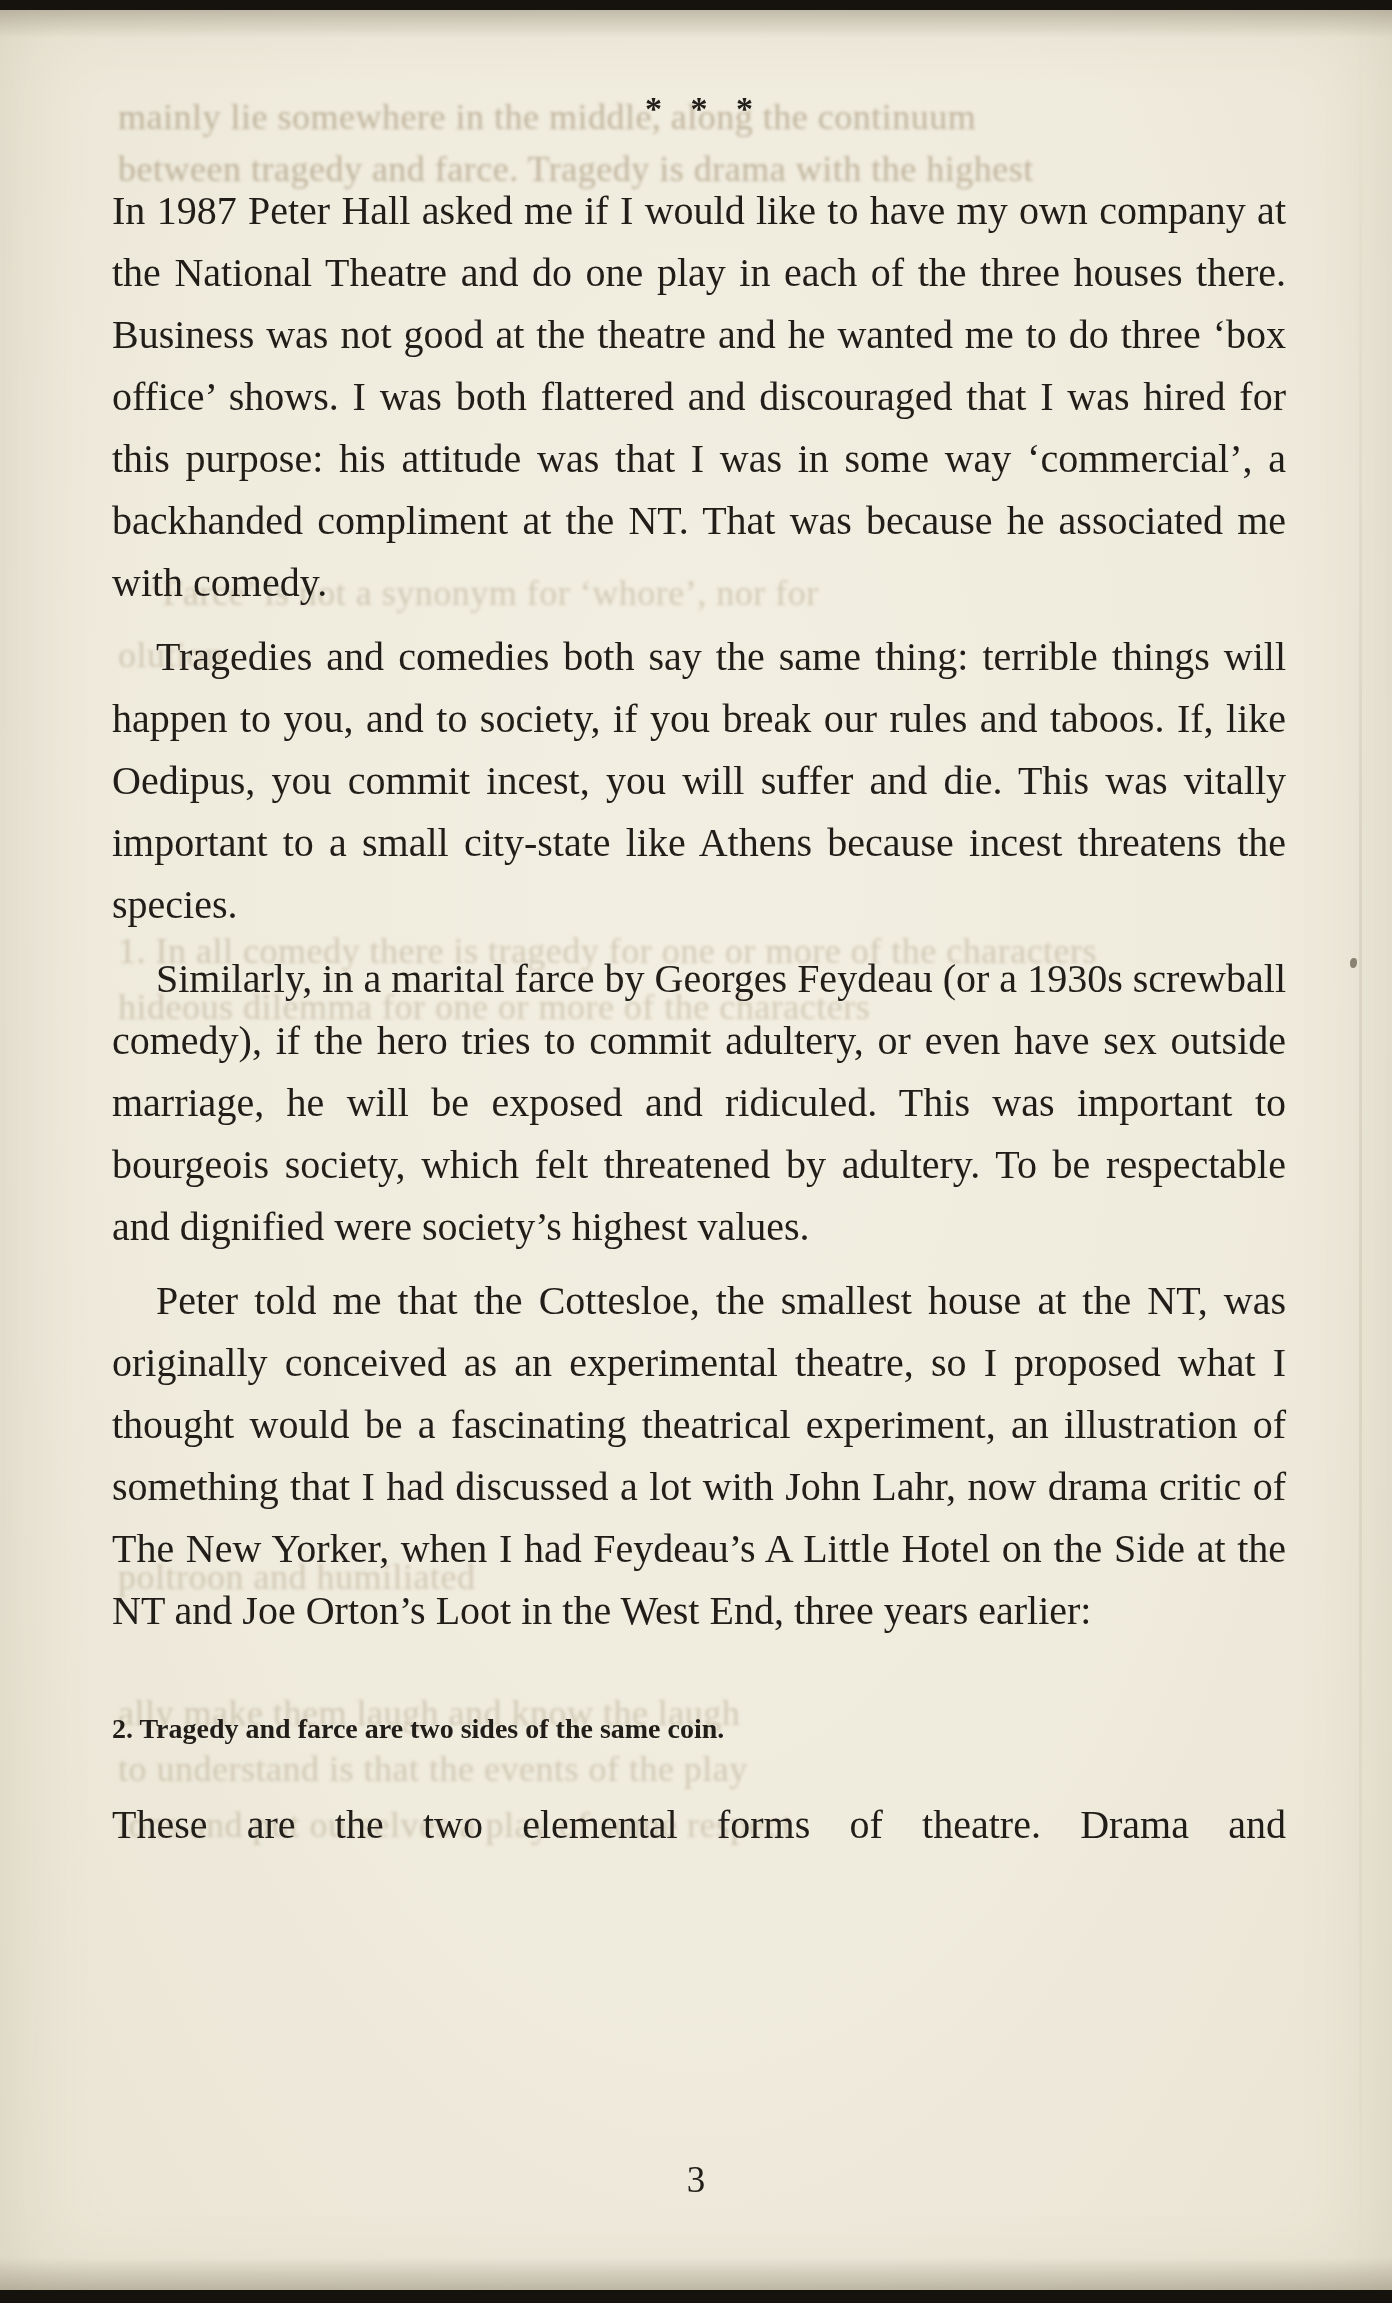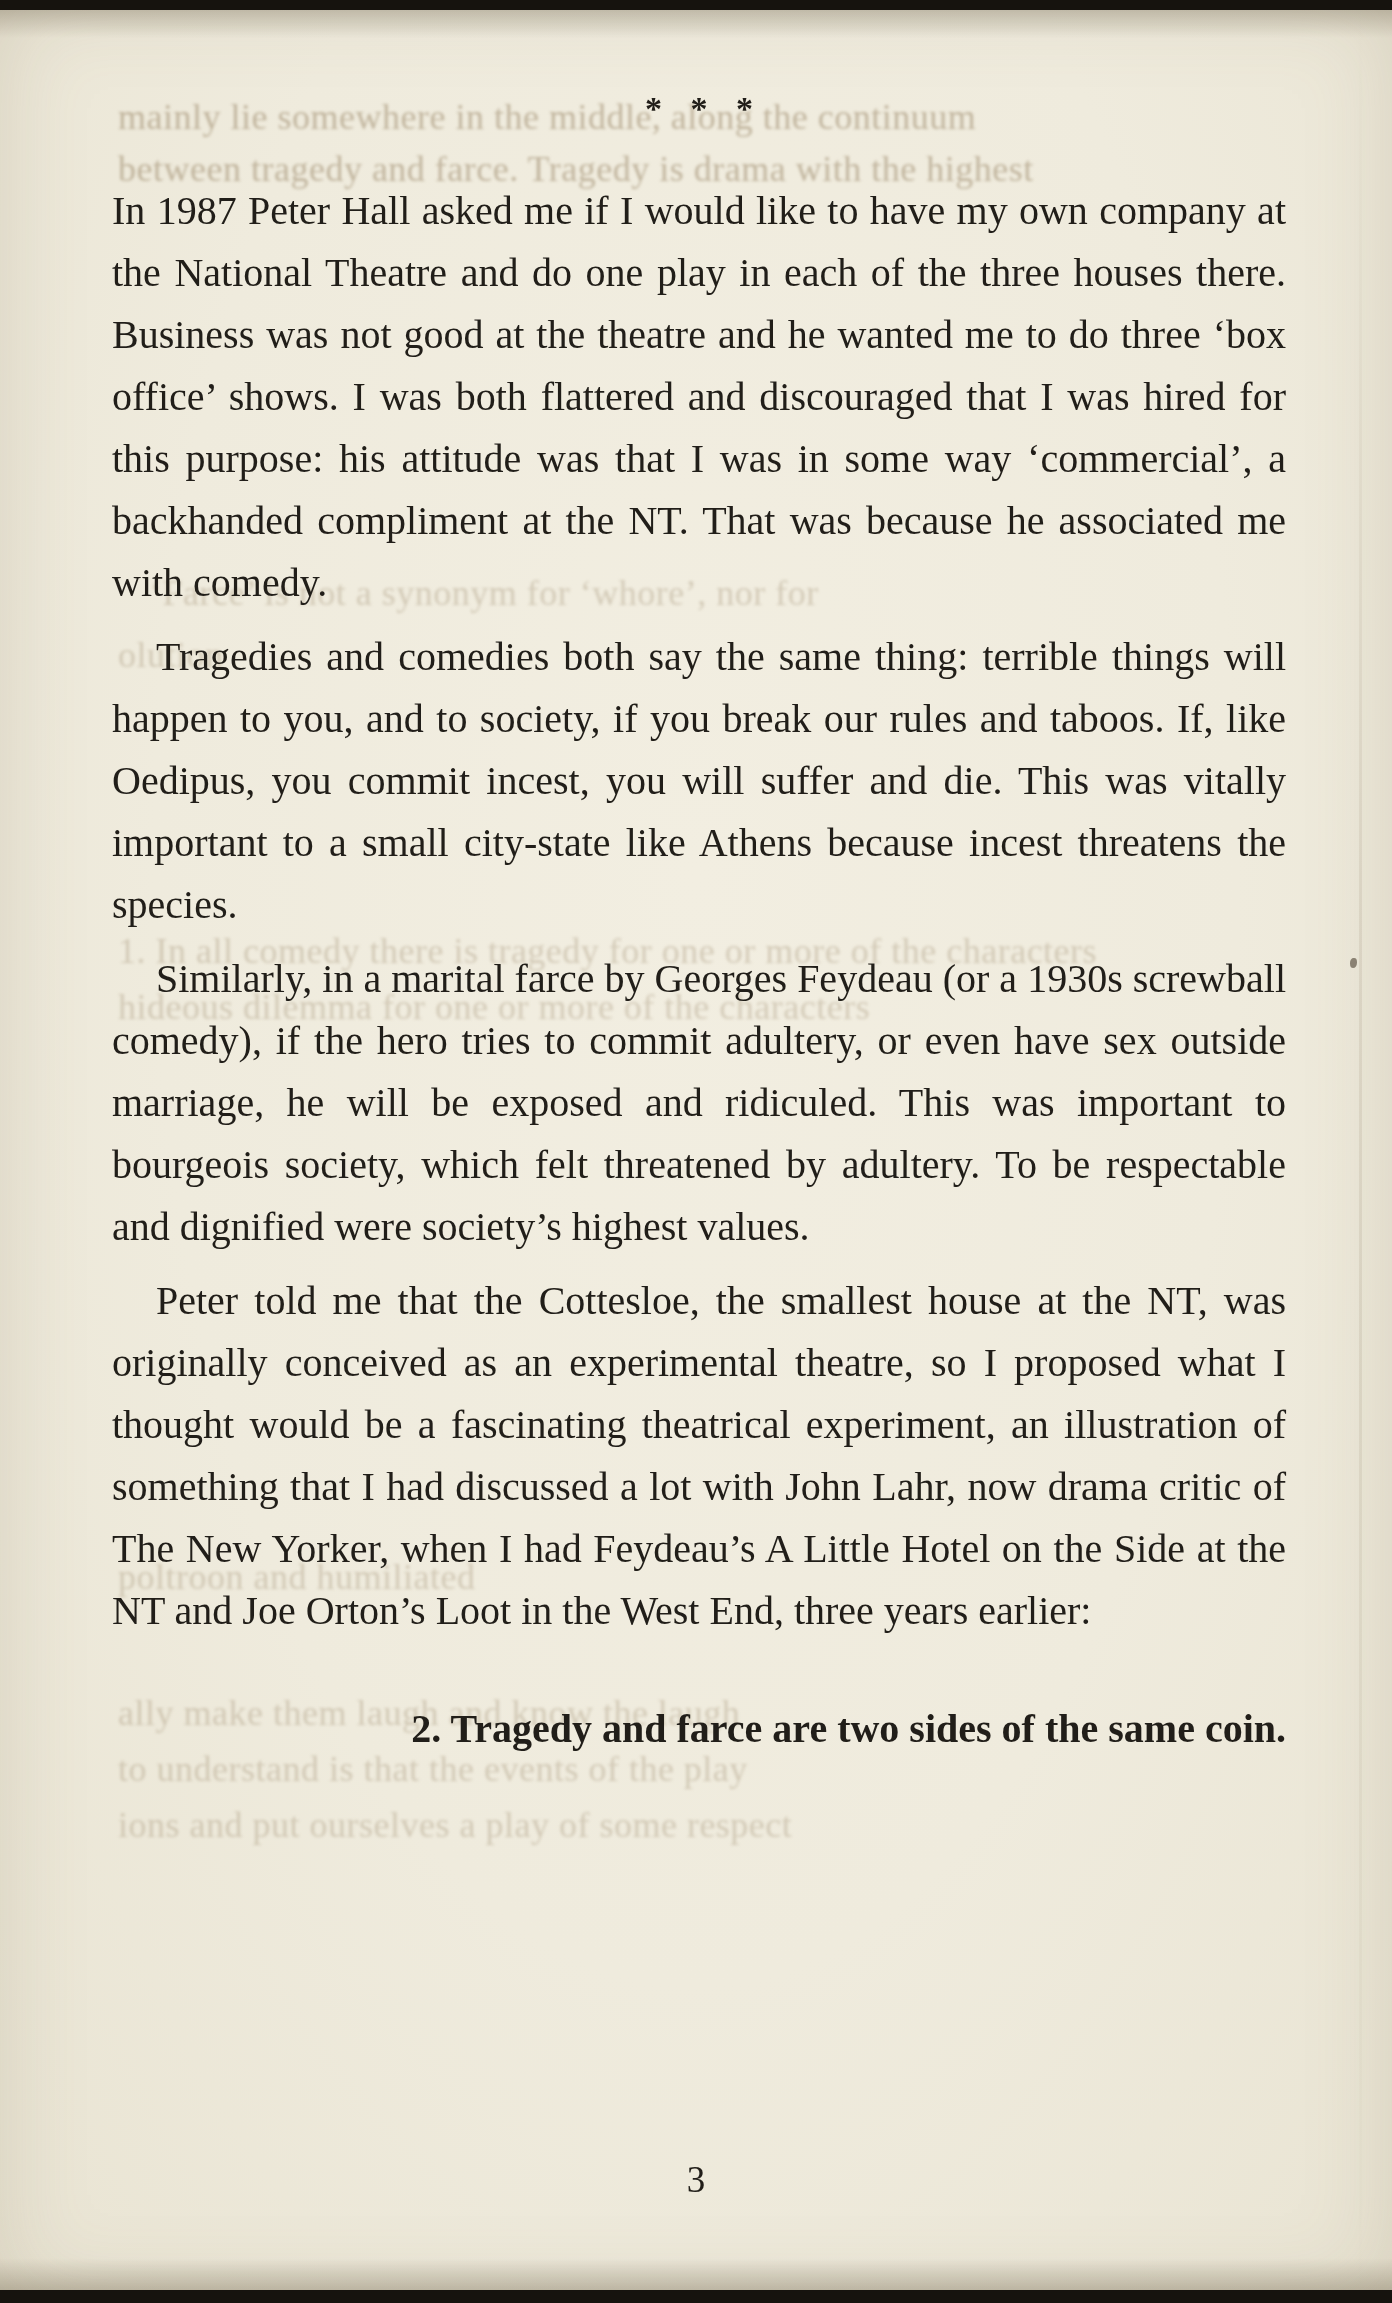--- a/index.html
+++ b/index.html
@@ -72,26 +72,25 @@
     font-size: 40px;
     line-height: 62px;
     text-align: justify;
     color: var(--ink, #211e19);
     margin-top: 12px;
   }
   .para.indent { text-indent: 44px; }
   .para.force-justify { text-align-last: justify; }
   .italic { }
   .heading {
-    font-size: 40px;
+    font-size: 28px;
     line-height: 62px;
     font-weight: bold;
     margin-top: 56px;
     margin-bottom: 34px;
-    text-align: right;
   }
   .page-number {
     position: absolute;
     left: 0; right: 0; top: 2158px;
     text-align: center;
     font-size: 37px;
     color: var(--ink, #211e19);
   }
 </style>
 </head>
@@ -117,20 +116,21 @@
 
   <div class="content">
     <div class="separator">* * *</div>
 
     <div>
         <p class="para"><span>In 1987 Peter Hall asked me if I would like to have my own company at the National Theatre and do one play in each of the three houses there. Business was not good at the theatre and he wanted me to do three ‘box office’ shows. I was both flattered and discouraged that I was hired for this purpose: his attitude was that I was in some way ‘commercial’, a backhanded compliment at the NT. That was because he associated me with comedy.</span></p>
         <p class="para indent"><span>Tragedies and comedies both say the same thing: terrible things will happen to you, and to society, if you break our rules and taboos. If, like Oedipus, you commit incest, you will suffer and die. This was vitally important to a small city-state like Athens because incest threatens the species.</span></p>
         <p class="para indent"><span>Similarly, in a marital farce by Georges Feydeau (or a 1930s screwball comedy), if the hero tries to commit adultery, or even have sex outside marriage, he will be exposed and ridiculed. This was important to bourgeois society, which felt threatened by adultery. To be respectable and dignified were society’s highest values.</span></p>
         <p class="para indent"><span>Peter told me that the Cottesloe, the smallest house at the NT, was originally conceived as an experimental theatre, so I proposed what I thought would be a fascinating theatrical experiment, an illustration of something that I had discussed a lot with John Lahr, now drama critic of </span><span class="italic">The New Yorker</span><span>, when I had Feydeau’s </span><span class="italic">A Little Hotel on the Side</span><span> at the NT and Joe Orton’s </span><span class="italic">Loot</span><span> in the West End, three years earlier:</span></p>
         <h2 class="heading"><span>2. Tragedy and farce are two sides of the same coin.</span></h2>
+        <p class="para force-justify"><span>These are the two elemental forms of theatre. Drama and</span></p>
       </div>
   </div>
 
   <div class="page-number">3</div>
 
   <div class="edge-top"></div>
   <div class="edge-bottom"></div>
 </div>
 
 </body></html>

